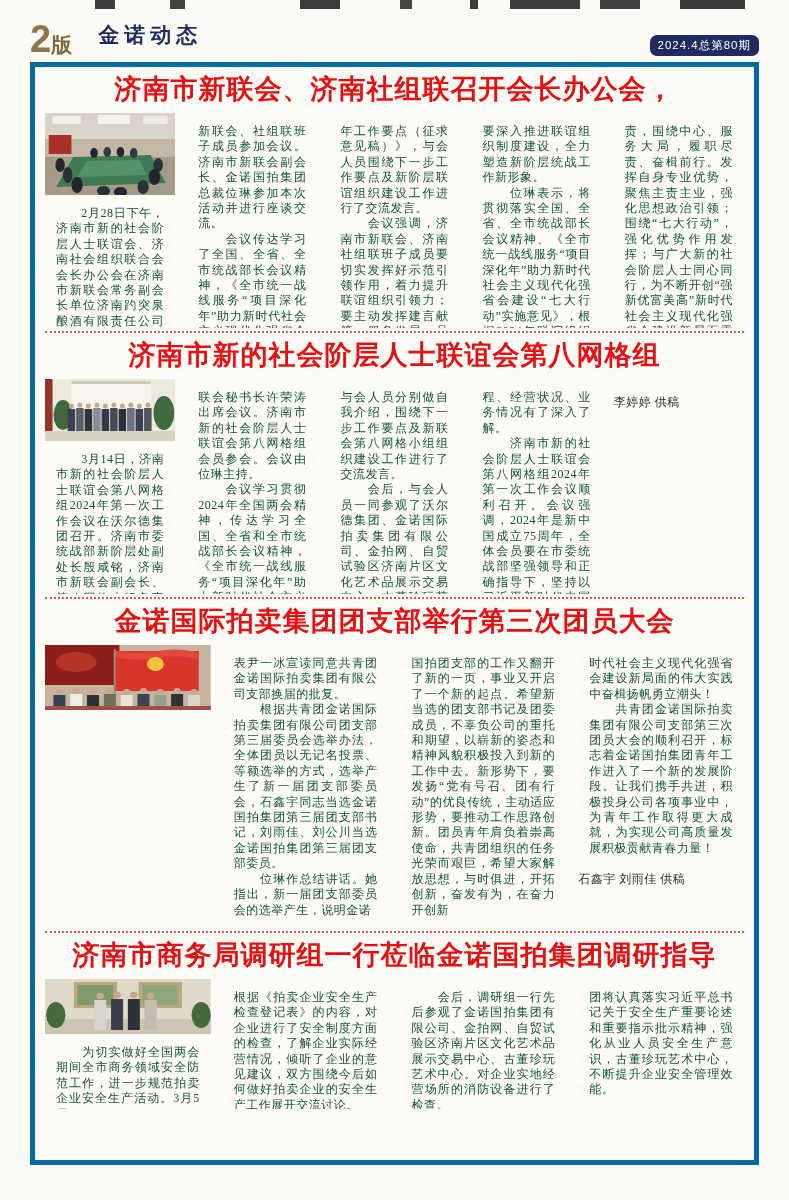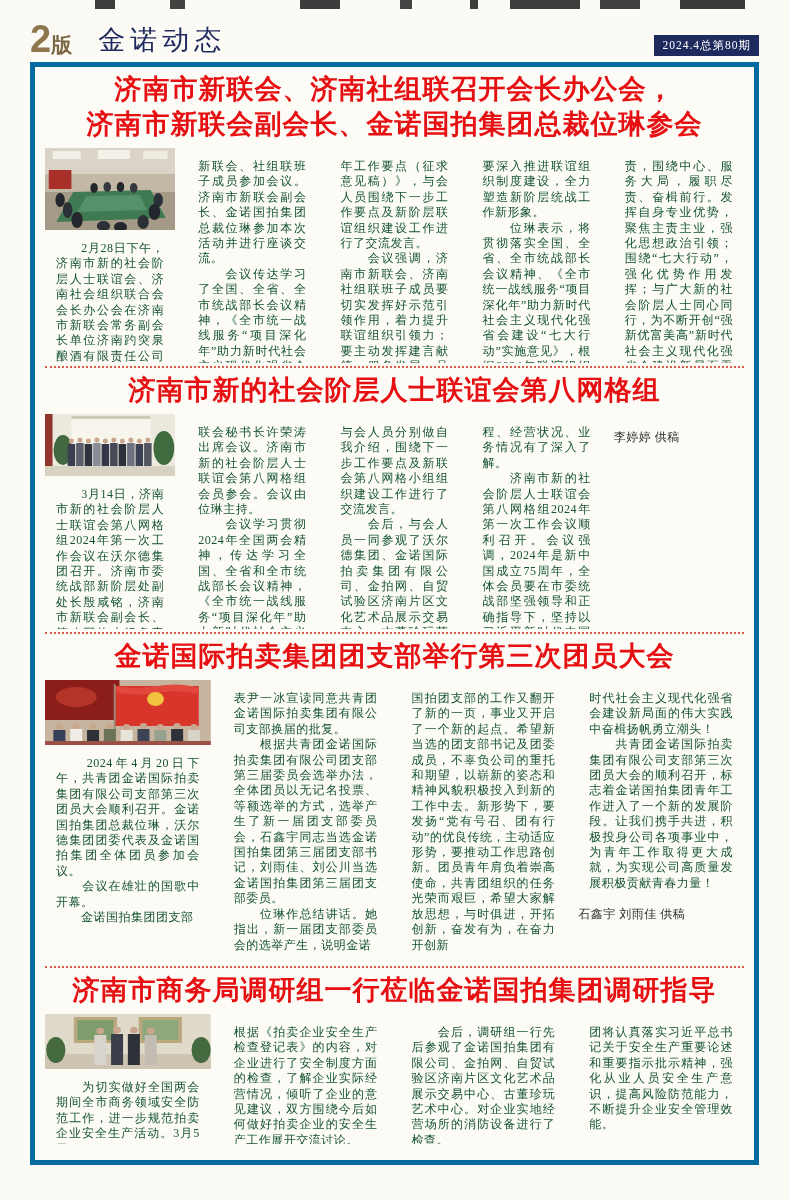--- a/index.html
+++ b/index.html
@@ -21,27 +21,27 @@
   }
   .page-num{display:flex;align-items:flex-end;line-height:1;}
   .page-num .num{
     font-family:"Liberation Sans","DejaVu Sans",sans-serif;
     font-weight:bold;font-size:38px;color:#8e764d;letter-spacing:-2px;
   }
   .page-num .ban{
     font-weight:bold;font-size:21px;color:#7d6844;margin-left:2px;margin-bottom:2px;
   }
   .section-title{
-    font-size:27px;font-weight:normal;color:#1f2a5e;
-    letter-spacing:5px;margin:0 0 4px 26px;line-height:1;
+    font-size:21px;font-weight:bold;color:#1f2a5e;
+    letter-spacing:5px;margin:0 0 12px 26px;line-height:1;
   }
   .issue-badge{
     margin-left:auto;background:#1f2a5e;color:#fff;
-    font-family:Liberation Serif, serif;
-    font-size:11.5px;padding:3px 8px;letter-spacing:1px;margin-bottom:2px;
+    font-family:Liberation Sans, sans-serif;
+    font-size:11.5px;padding:3px 8px;letter-spacing:1px;margin-bottom:2px;border-radius:7px;
   }
   .content-box{
     position:absolute;left:30px;top:62px;width:729px;height:1103px;
     border:5px solid #0369a1;background:#fcfbf6;
     box-sizing:border-box;padding:0 10px;overflow:hidden;
   }
   .headline{
     font-family:"Liberation Sans","DejaVu Sans",sans-serif;
     font-weight:bold;color:#e60f12;text-align:center;
     font-size:27px;line-height:35px;letter-spacing:1px;
@@ -83,21 +83,20 @@
   </div>
   <h1 class="section-title">金诺动态</h1>
   <div class="issue-badge">2024.4总第80期</div>
 </header>
 
 <main class="content-box">
 
   <section>
     <h2 class="headline">
       <span>济南市新联会、济南社组联召开会长办公会，</span>
-      <span>济南市新联会副会长、金诺国拍集团总裁位琳参会</span>
     </h2>
     <div class="article-body b1">
       <div class="col">
         <figure class="photo">
           <svg viewBox="0 0 138 82" height="82" preserveAspectRatio="none">
             <rect width="138" height="82" fill="#a59a87"></rect>
             <rect width="138" height="30" fill="#d9d4c7"></rect>
             <rect x="8" y="3" width="30" height="8" fill="#f2efe6"></rect>
               <rect x="56" y="2" width="34" height="9" fill="#f4f1e8"></rect>
               <rect x="104" y="3" width="26" height="8" fill="#f0ece2"></rect>
@@ -234,23 +233,20 @@
               <circle cx="96" cy="47" r="3" fill="#c9a78e"></circle>
                 <rect x="91" y="50" width="10" height="15" fill="#97a08f"></rect>
               <circle cx="110" cy="46" r="3" fill="#c9a78e"></circle>
                 <rect x="105" y="49" width="10" height="16" fill="#2e3238"></rect>
               <circle cx="124" cy="47" r="3" fill="#c9a78e"></circle>
                 <rect x="119" y="50" width="10" height="15" fill="#d9d4ca"></rect>
             </g>
             <rect x="0" y="61" width="138" height="4" fill="#9c5147"></rect>
           </svg>
         </figure>
-        <p class="coltext">　　2024年4月20日下午，共青团金诺国际拍卖集团有限公司支部第三次团员大会顺利召开。金诺国拍集团总裁位琳，沃尔德集团团委代表及金诺国拍集团全体团员参加会议。
-　　会议在雄壮的国歌中开幕。
-　　金诺国拍集团团支部</p>
       </div>
       <div class="col">
           <p class="coltext">表尹一冰宣读同意共青团金诺国际拍卖集团有限公司支部换届的批复。
 　　根据共青团金诺国际拍卖集团有限公司团支部第三届委员会选举办法，全体团员以无记名投票、等额选举的方式，选举产生了新一届团支部委员会，石鑫宇同志当选金诺国拍集团第三届团支部书记，刘雨佳、刘公川当选金诺国拍集团第三届团支部委员。
 　　位琳作总结讲话。她指出，新一届团支部委员会的选举产生，说明金诺</p>
         </div>
       <div class="col">
           <p class="coltext">国拍团支部的工作又翻开了新的一页，事业又开启了一个新的起点。希望新当选的团支部书记及团委成员，不辜负公司的重托和期望，以崭新的姿态和精神风貌积极投入到新的工作中去。新形势下，要发扬“党有号召、团有行动”的优良传统，主动适应形势，要推动工作思路创新。团员青年肩负着崇高使命，共青团组织的任务光荣而艰巨，希望大家解放思想，与时俱进，开拓创新，奋发有为，在奋力开创新</p>
         </div>
       <div class="col">
@@ -294,19 +290,19 @@
         <p class="coltext">　　为切实做好全国两会期间全市商务领域安全防范工作，进一步规范拍卖企业安全生产活动。3月5日</p>
       </div>
       <div class="col">
           <p class="coltext">根据《拍卖企业安全生产检查登记表》的内容，对企业进行了安全制度方面的检查，了解企业实际经营情况，倾听了企业的意见建议，双方围绕今后如何做好拍卖企业的安全生产工作展开交流讨论。</p>
         </div>
       <div class="col">
           <p class="coltext">　　会后，调研组一行先后参观了金诺国拍集团有限公司、金拍网、自贸试验区济南片区文化艺术品展示交易中心、古董珍玩艺术中心。对企业实地经营场所的消防设备进行了检查。
 　　接下来，金诺国拍集</p>
         </div>
       <div class="col">
-        <p class="coltext">团将认真落实习近平总书记关于安全生产重要论述和重要指示批示精神，强化从业人员安全生产意识，提高风险防范能力，不断提升企业安全管理效能。</p>
+        <p class="coltext">团将认真落实习近平总书记关于安全生产重要论述和重要指示批示精神，强化从业人员安全生产意识，古董珍玩艺术中心，不断提升企业安全管理效能。</p>
 
       </div>
     </div>
   </section>
 
 </main>
 
 </body></html>

